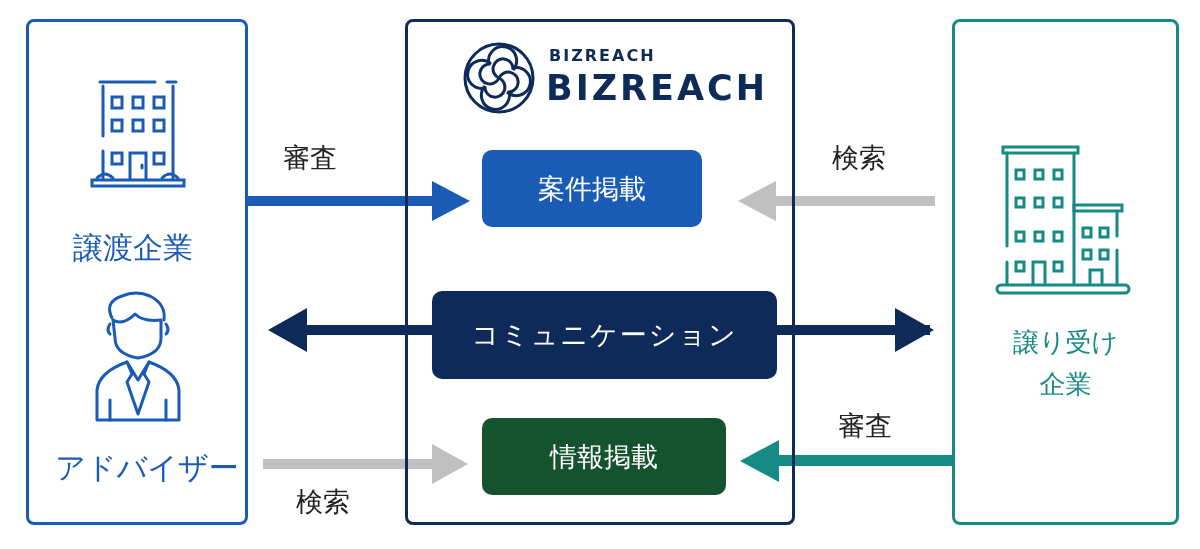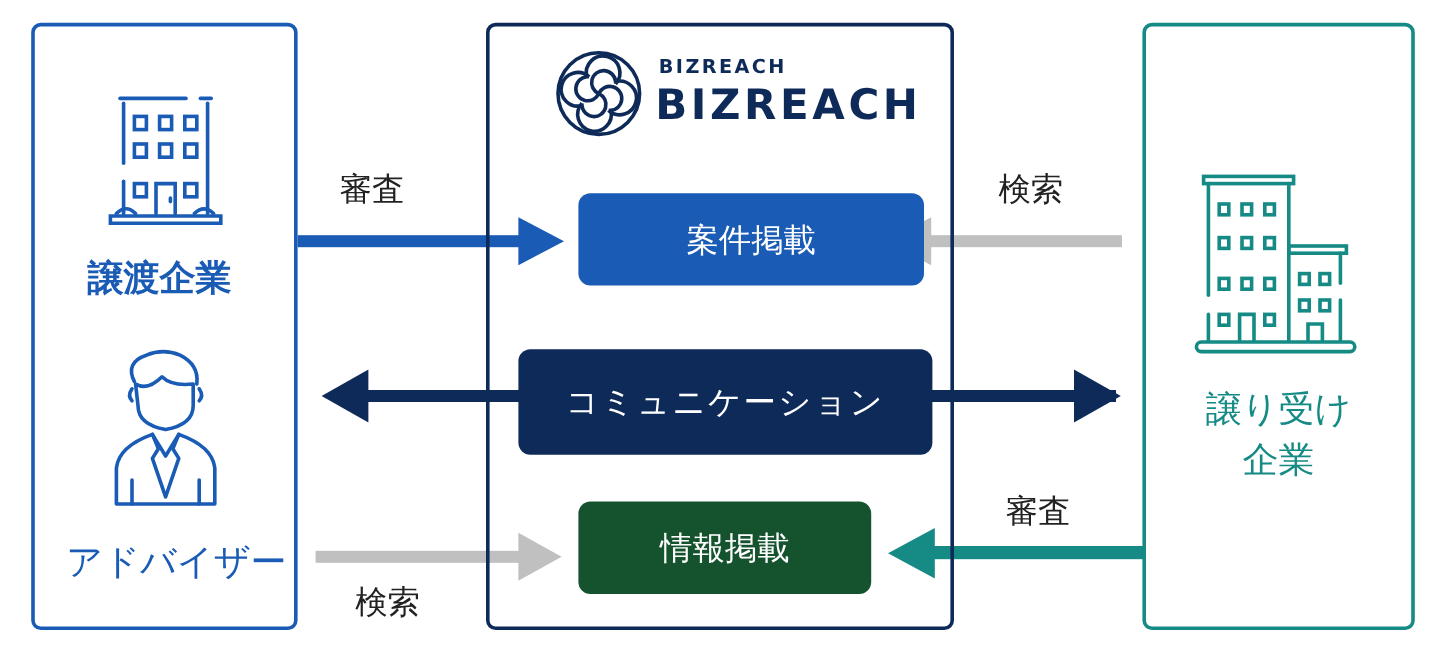--- a/index.html
+++ b/index.html
@@ -4,25 +4,25 @@
 <style>
   html, body { margin:0; padding:0; }
   body { width:1200px; height:549px; background:#ffffff; position:relative; overflow:hidden;
          font-family:"DejaVu Sans", "Liberation Sans", sans-serif; }
   .panel { position:absolute; box-sizing:border-box; border-radius:8px; background:#fff; }
   #left-panel { left:26px; top:19px; width:222px; height:506px; border:3px solid #1a5bb5; }
   #center-panel { left:405px; top:19px; width:390px; height:506px; border:3px solid #0e2a59; }
   #right-panel { left:952px; top:19px; width:227px; height:506px; border:3px solid #168a85; }
   .label { position:absolute; text-align:center; white-space:nowrap; }
   .left-label { color:#1a5bb5; font-size:30px; }
-  .right-label { color:#168a85; font-size:30px; line-height:40px; }
+  .right-label { color:#168a85; font-size:26px; line-height:40px; }
   .edge-label { color:#222; font-size:27px;text-align:right; }
   .box { position:absolute; box-sizing:border-box; border-radius:10px; color:#fff;
          display:flex; align-items:center; justify-content:center; font-size:27px; }
-  #box-listing { left:482px; top:161px; width:288px; height:77px; background:#1a5bb5; }
+  #box-listing { left:482px; top:150px; width:220px; height:77px; background:#1a5bb5; }
   #box-comm { left:432px; top:291px; width:345px; height:88px; background:#0e2a59; letter-spacing:2px; }
   #box-info { left:482px; top:418px; width:244px; height:77px; background:#14532d; }
   svg.layer { position:absolute; left:0; top:0; }
   .logo-bizreach { position:absolute; left:549px; top:46px; font-size:16px; font-weight:bold; color:#0e2a59; letter-spacing:2px; }
   .logo-succeed { position:absolute; left:546px; top:68px; font-size:35px; font-weight:bold; color:#0e2a59; letter-spacing:3px; }
 </style>
 </head>
 <body>
 
 <svg class="layer" width="1200" height="549">
@@ -125,21 +125,21 @@
     <path d="M499,78 a10,10 0 1 1 -10,-14 a14,14 0 1 1 24,6"></path>
     <path d="M499,78 a10,10 0 1 1 14,-10 a14,14 0 1 1 -6,24"></path>
     <path d="M499,78 a10,10 0 1 1 10,14 a14,14 0 1 1 -24,-6"></path>
     <path d="M499,78 a10,10 0 1 1 -14,10 a14,14 0 1 1 6,-24"></path>
   </g>
 </svg>
 
 <div class="logo-bizreach">BIZREACH</div>
 <div class="logo-succeed">BIZREACH</div>
 
-<div class="label left-label" style="left:26px; width:214px; top:212px;font-weight:bold;">譲渡企業</div>
+<div class="label left-label" style="left:26px; width:214px; top:228px;">譲渡企業</div>
 <div class="label left-label" style="left:26px; width:242px; top:448px;">アドバイザー</div>
 
 <div class="label right-label" style="left:952px; width:227px; top:322px;">譲り受け</div>
 <div class="label right-label" style="left:952px; width:227px; top:364px;">企業</div>
 
 <div class="box" id="box-listing">案件掲載</div>
 <div class="box" id="box-comm">コミュニケーション</div>
 <div class="box" id="box-info">情報掲載</div>
 
 <div class="label edge-label" style="left:283px; top:140px;">審査</div>

